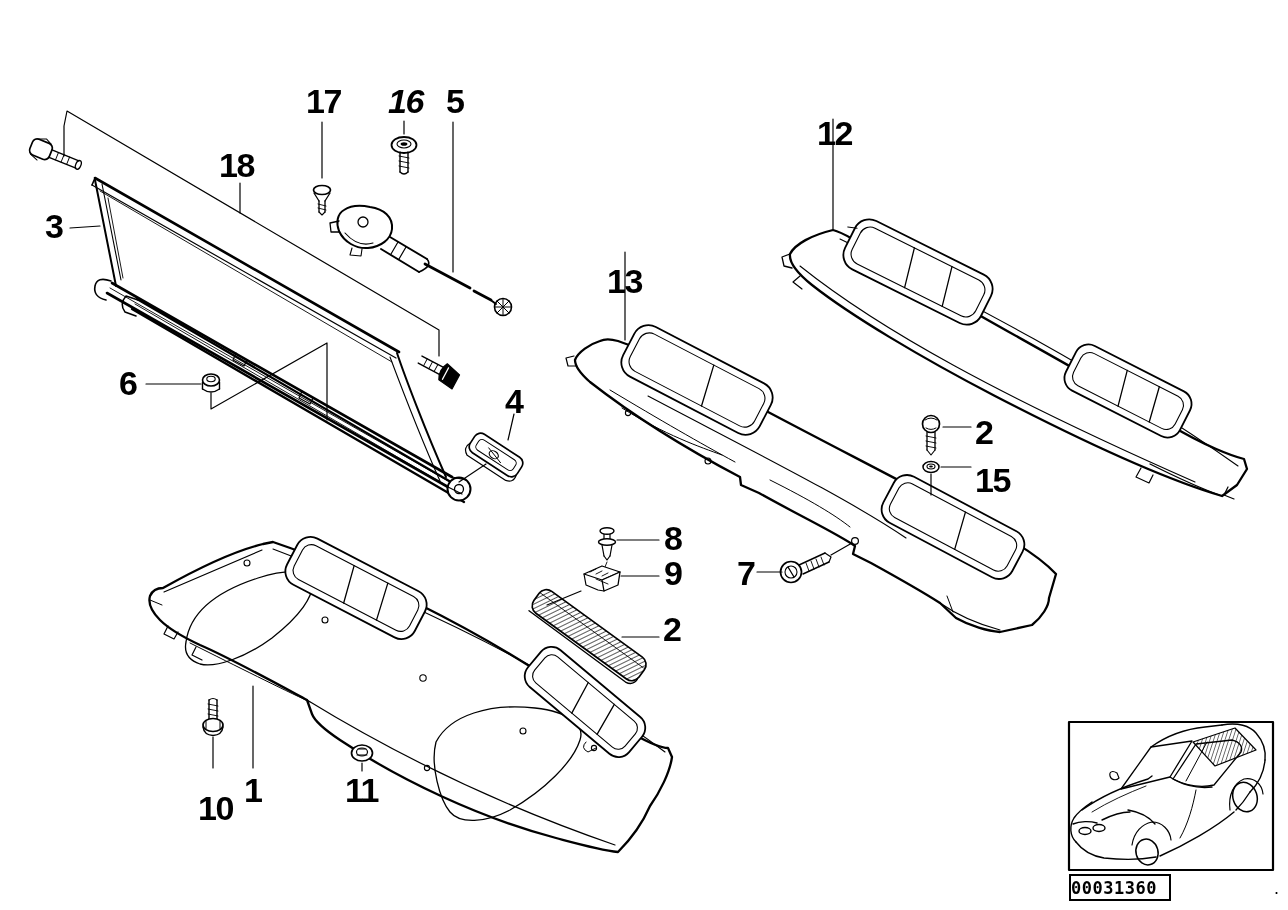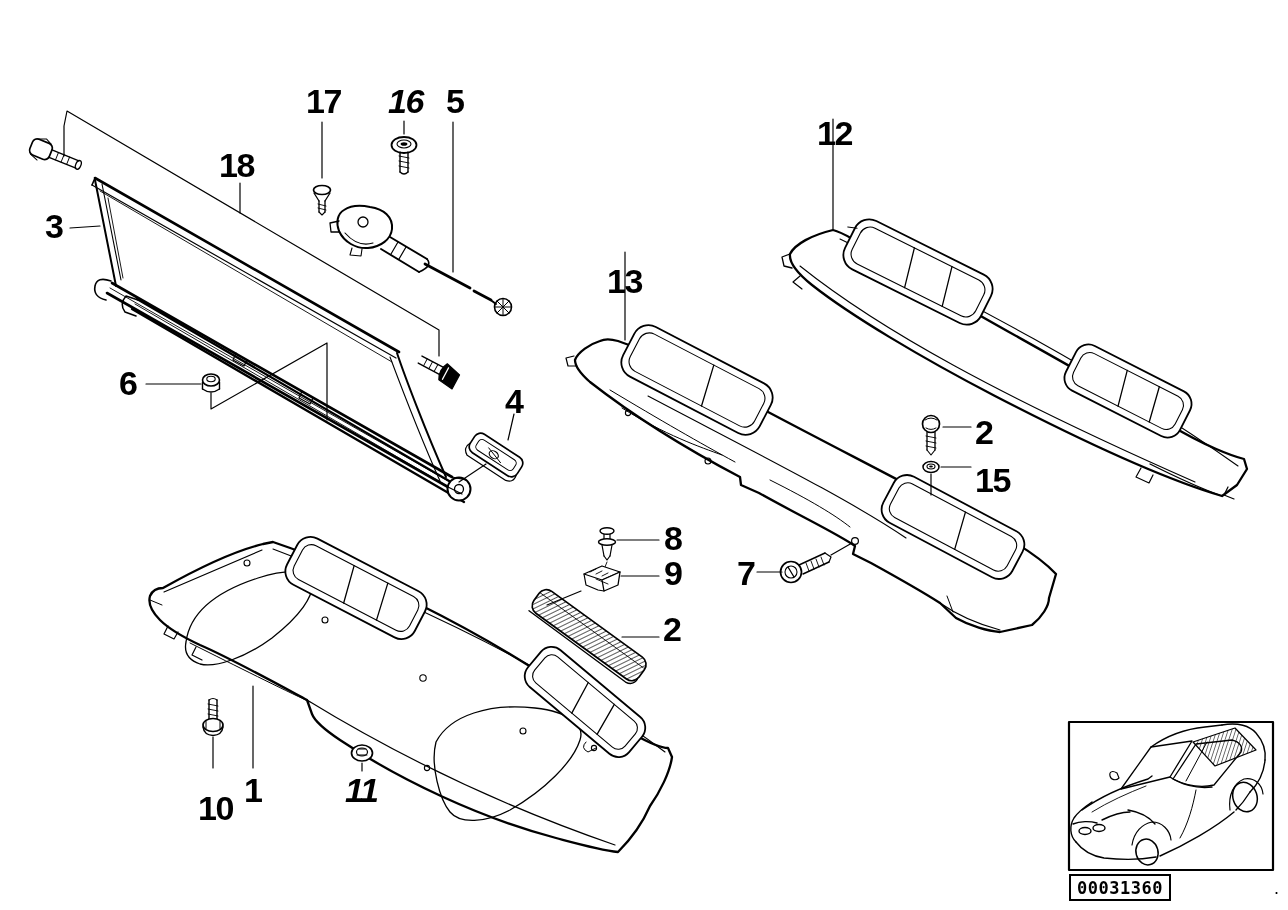--- a/index.html
+++ b/index.html
@@ -3,21 +3,21 @@
 <meta charset="utf-8">
 <style>
   html,body{margin:0;padding:0;background:#fff;}
   #stage{position:relative;width:1288px;height:910px;background:#fff;overflow:hidden;
          font-family:"Liberation Sans",sans-serif;}
   #art{position:absolute;left:0;top:0;}
   svg *{vector-effect:none;}
   .callout{position:absolute;color:#000;font-weight:bold;font-size:34px;line-height:1;
            letter-spacing:-1.5px;font-family:"Liberation Sans",sans-serif;user-select:none;}
   .code-box{position:absolute;left:1069px;top:874px;width:98px;height:23px;border:2px solid #000;
-            display:flex;align-items:center;justify-content:center;}
+            display:flex;align-items:center;}
   .code-text{font-family:"DejaVu Sans Mono",monospace;font-weight:bold;font-size:17px;
              letter-spacing:0.5px;color:#000;}
   .stray-dot{position:absolute;left:1274px;top:878px;font-size:18px;color:#000;}
 </style>
 </head>
 <body>
 
 <div id="stage">
 
 <svg id="art" width="1288" height="910" viewBox="0 0 1288 910">
@@ -338,21 +338,21 @@
 <div class="callout" style="left:244px;top:773px;">1</div>
 <div class="callout" style="left:663px;top:612px;">2</div>
 <div class="callout" style="left:45px;top:209px;">3</div>
 <div class="callout" style="left:505px;top:384px;">4</div>
 <div class="callout" style="left:446px;top:84px;">5</div>
 <div class="callout" style="left:119px;top:366px;">6</div>
 <div class="callout" style="left:737px;top:556px;">7</div>
 <div class="callout" style="left:664px;top:521px;">8</div>
 <div class="callout" style="left:664px;top:556px;">9</div>
 <div class="callout" style="left:198px;top:791px;">10</div>
-<div class="callout" style="left:345px;top:773px;font-style:italic;">11</div>
+<div class="callout" style="left:345px;top:773px;">11</div>
 <div class="callout" style="left:817px;top:84px;margin-top:32px;">12</div>
 <div class="callout" style="left:607px;top:219px;margin-top:45px;">13</div>
 <div class="callout" style="left:975px;top:415px;">2</div>
 <div class="callout" style="left:975px;top:463px;">15</div>
 <div class="callout" style="left:388px;top:84px;font-style:italic;">16</div>
 <div class="callout" style="left:306px;top:84px;">17</div>
 <div class="callout" style="left:219px;top:148px;">18</div>
 
 <div class="code-box">
   <span class="code-text">00031360</span>

